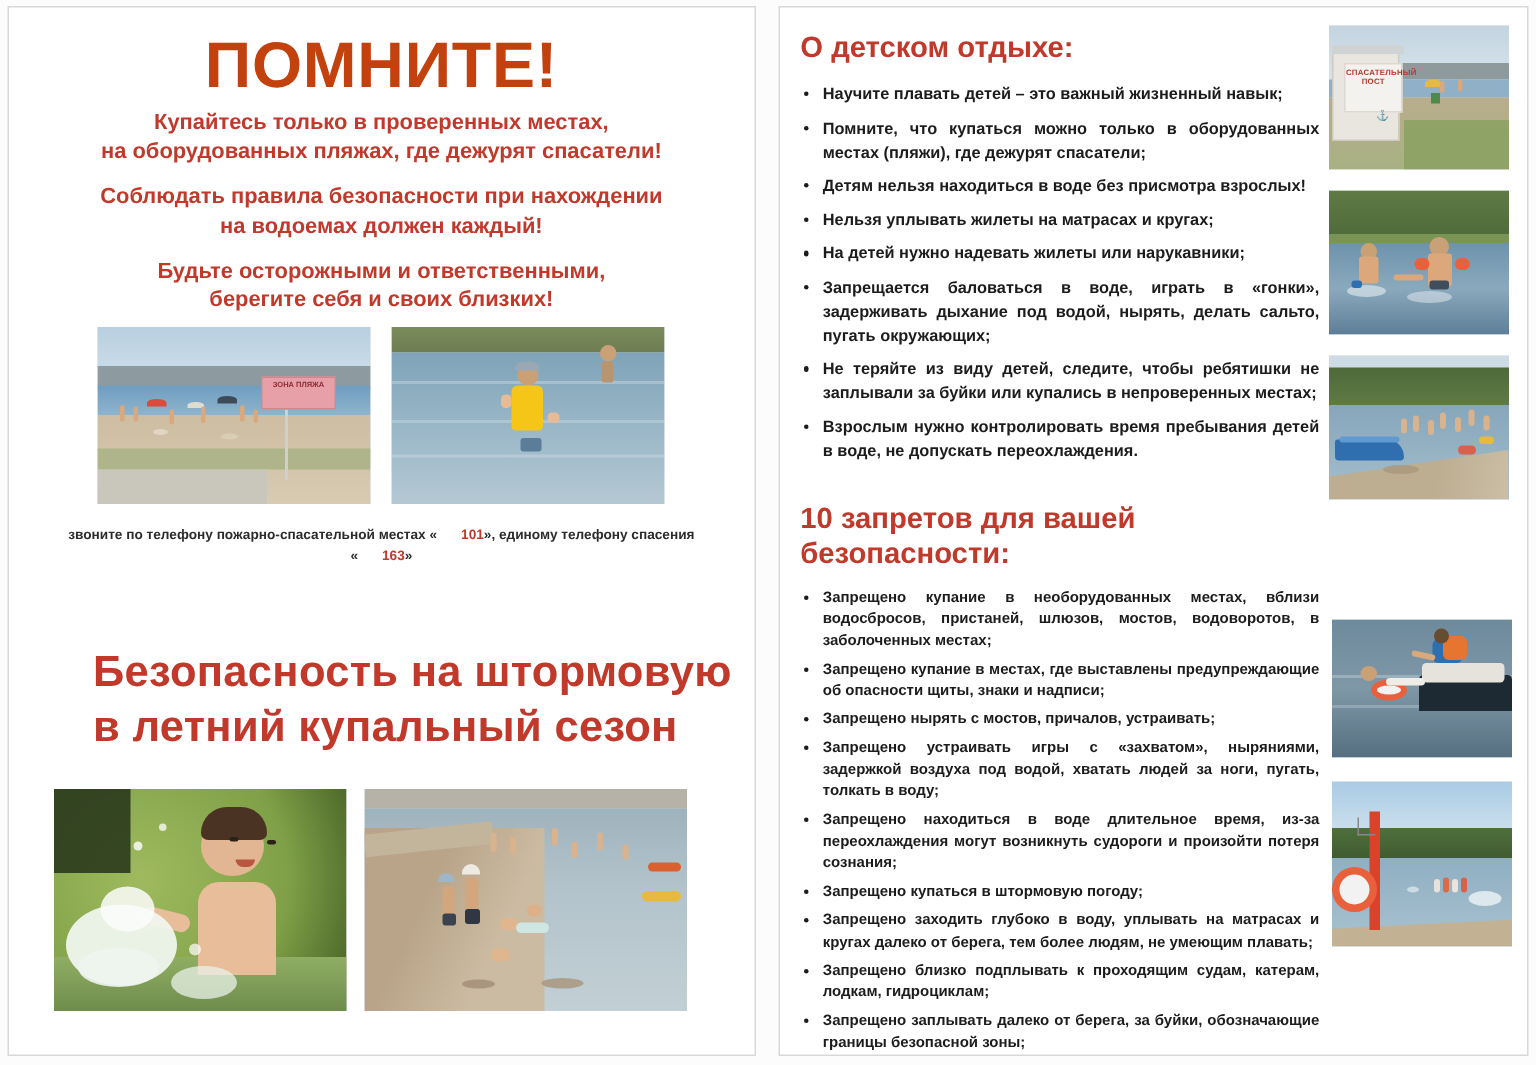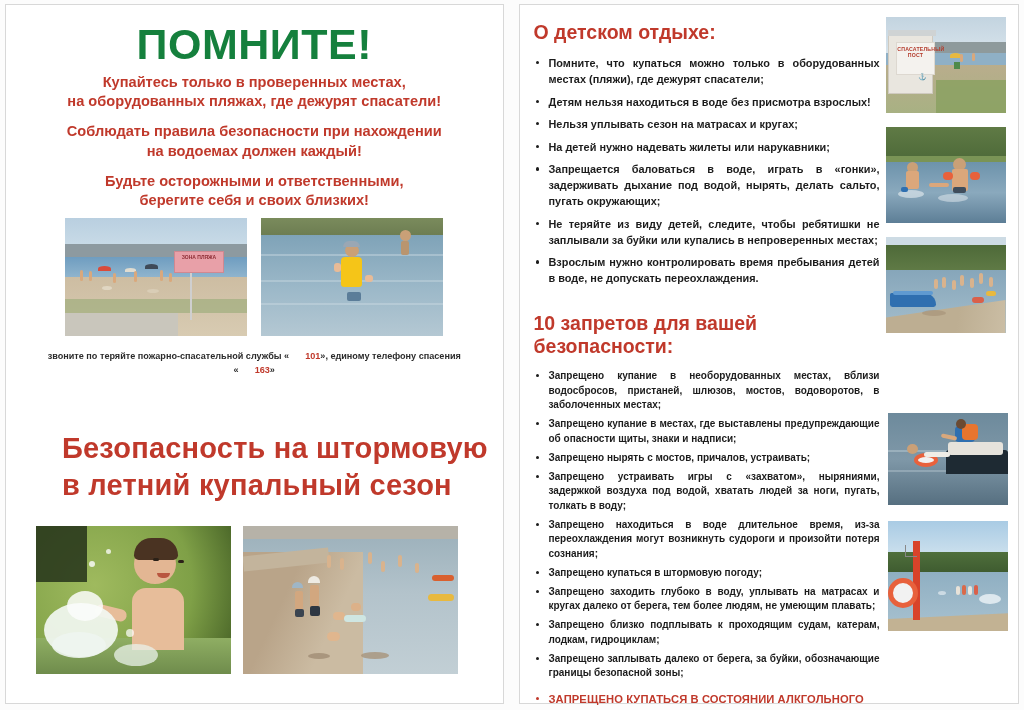--- a/index.html
+++ b/index.html
@@ -26,21 +26,21 @@
   }
   .panel-left { width: 500px; }
   .panel-right { width: 502px; }
 
   
   .hero {
     padding: 14px 18px 0 18px;
     text-align: center;
   }
   .hero-title {
-    color: #15803d;
+    color: #c2410c;
     font-size: 43px;
     font-weight: bold;
     line-height: 1.02;
     letter-spacing: 0.5px;
     margin: 4px 0 6px 0;
   }
   .hero-sub {
     color: #c0392b;
     font-weight: bold;
     font-size: 14.6px;
@@ -248,21 +248,21 @@
         <div style="position:absolute;left:45%;top:19%;width:17px;height:6px;background:#9aa7b4;border-radius:6px 6px 0 0;"></div>
         <div class="p-vest" style="left:44%;top:33%;width:21px;height:30px;"></div>
         <div style="position:absolute;left:40%;top:38%;width:7px;height:9px;background:#e8bb97;border-radius:3px;"></div>
         <div style="position:absolute;left:57%;top:48%;width:8px;height:7px;background:#e8bb97;border-radius:3px;"></div>
         <div class="p-dark" style="left:47%;top:62%;width:14px;height:9px;background:#5b7d99;"></div>
       </div>
     </div>
 
     <div class="fineprint">
       <div>
-        <span>звоните по теряйте пожарно-спасательной службы «</span><span class="num">101</span><span>», единому телефону спасения «</span><span class="num">163</span><span>»</span>
+        <span>звоните по телефону пожарно-спасательной местах «</span><span class="num">101</span><span>», единому телефону спасения «</span><span class="num">163</span><span>»</span>
       </div>
     </div>
 
     <div class="big-heading">
       <div>Безопасность на штормовую</div>
       <div>в летний купальный сезон</div>
     </div>
 
     <div class="photo-row-2">
 
@@ -316,23 +316,24 @@
   </div>
 
   <div class="panel panel-right">
     <div class="rp-inner">
 
       <div class="rp-text">
 
         <div class="sect-title">О детском отдыхе:</div>
 
         <ul class="rules">
+          <li>Научите плавать  детей – это важный жизненный навык;</li>
           <li>Помните, что купаться можно только в оборудованных местах (пляжи), где дежурят спасатели;</li>
           <li>Детям нельзя находиться в воде без присмотра взрослых!</li>
-          <li>Нельзя уплывать сезон на матрасах и кругах;</li>
+          <li>Нельзя уплывать жилеты на матрасах и кругах;</li>
           <li>На детей нужно надевать жилеты или нарукавники;</li>
           <li>Запрещается баловаться в воде, играть в «гонки», задерживать дыхание под водой, нырять, делать сальто, пугать окружающих;</li>
           <li>Не теряйте из виду детей, следите, чтобы ребятишки не заплывали за буйки или купались в непроверенных местах;</li>
           <li>Взрослым нужно контролировать время пребывания детей в воде, не допускать переохлаждения.</li>
         </ul>
 
         <div class="sect-2">
           <div class="sect-title t2">10 запретов для вашей безопасности:</div>
 
           <ul class="rules small">

